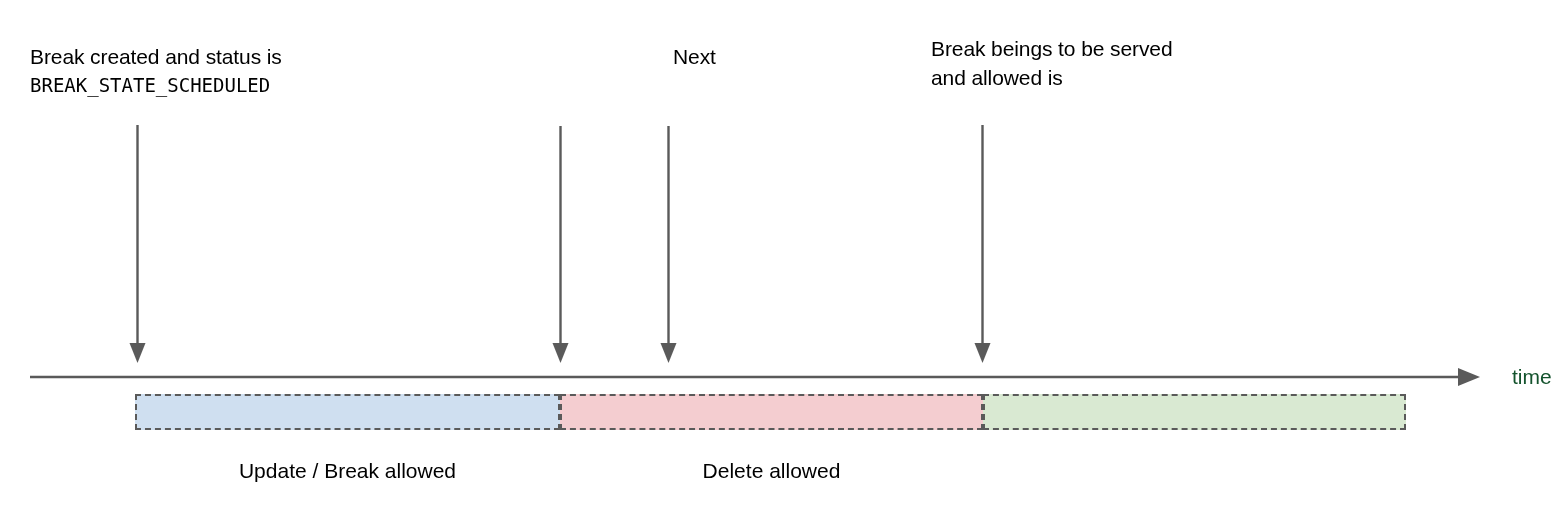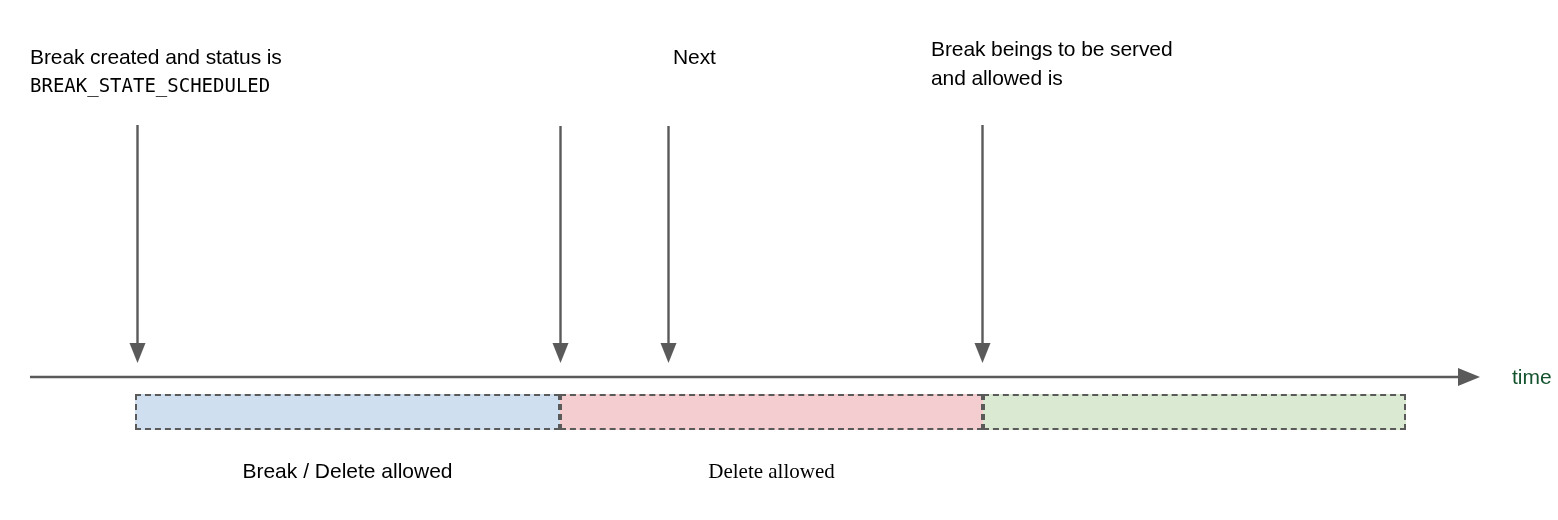--- a/index.html
+++ b/index.html
@@ -92,21 +92,21 @@
   .caption {
     position: absolute;
     top: 459px;
     text-align: center;
     font-family: "Liberation Sans", sans-serif;
     font-size: 21px;
     color: #000000;
     white-space: nowrap;
   }
   #cap-0 { left: 135px;  width: 425px; }
-  #cap-1 { left: 560px;  width: 423px; font-family: Liberation Serif, serif; }
+  #cap-1 { left: 560px;  width: 423px; }
   #cap-2 { left: 983px;  width: 423px; }
 </style>
 </head>
 <body>
 
 <div class="stage">
 
   <div class="annotation" id="ann-0">
     <div class="ann-sans">Break created and status is</div>
     <div class="ann-mono">BREAK_STATE_SCHEDULED</div>
@@ -155,16 +155,16 @@
       <line x1="0" y1="17" x2="1434" y2="17" stroke="#5a5a5a" stroke-width="2.4"></line>
       <polygon points="1450,17 1428,8 1428,26" fill="#5a5a5a"></polygon>
     </svg>
   </div>
   <div class="axis-label">time</div>
 
   <div class="bar" id="bar-0" style="background: rgb(207, 223, 240); border-color: rgb(90, 90, 90);"></div>
   <div class="bar" id="bar-1" style="background: rgb(244, 205, 208); border-color: rgb(90, 90, 90);"></div>
   <div class="bar" id="bar-2" style="background: rgb(217, 233, 210); border-color: rgb(90, 90, 90);"></div>
 
-  <div class="caption" id="cap-0">Break / Delete allowed</div>
+  <div class="caption" id="cap-0">Update / Break allowed</div>
   <div class="caption" id="cap-1">Delete allowed</div>
 
 </div>
 
 </body></html>

